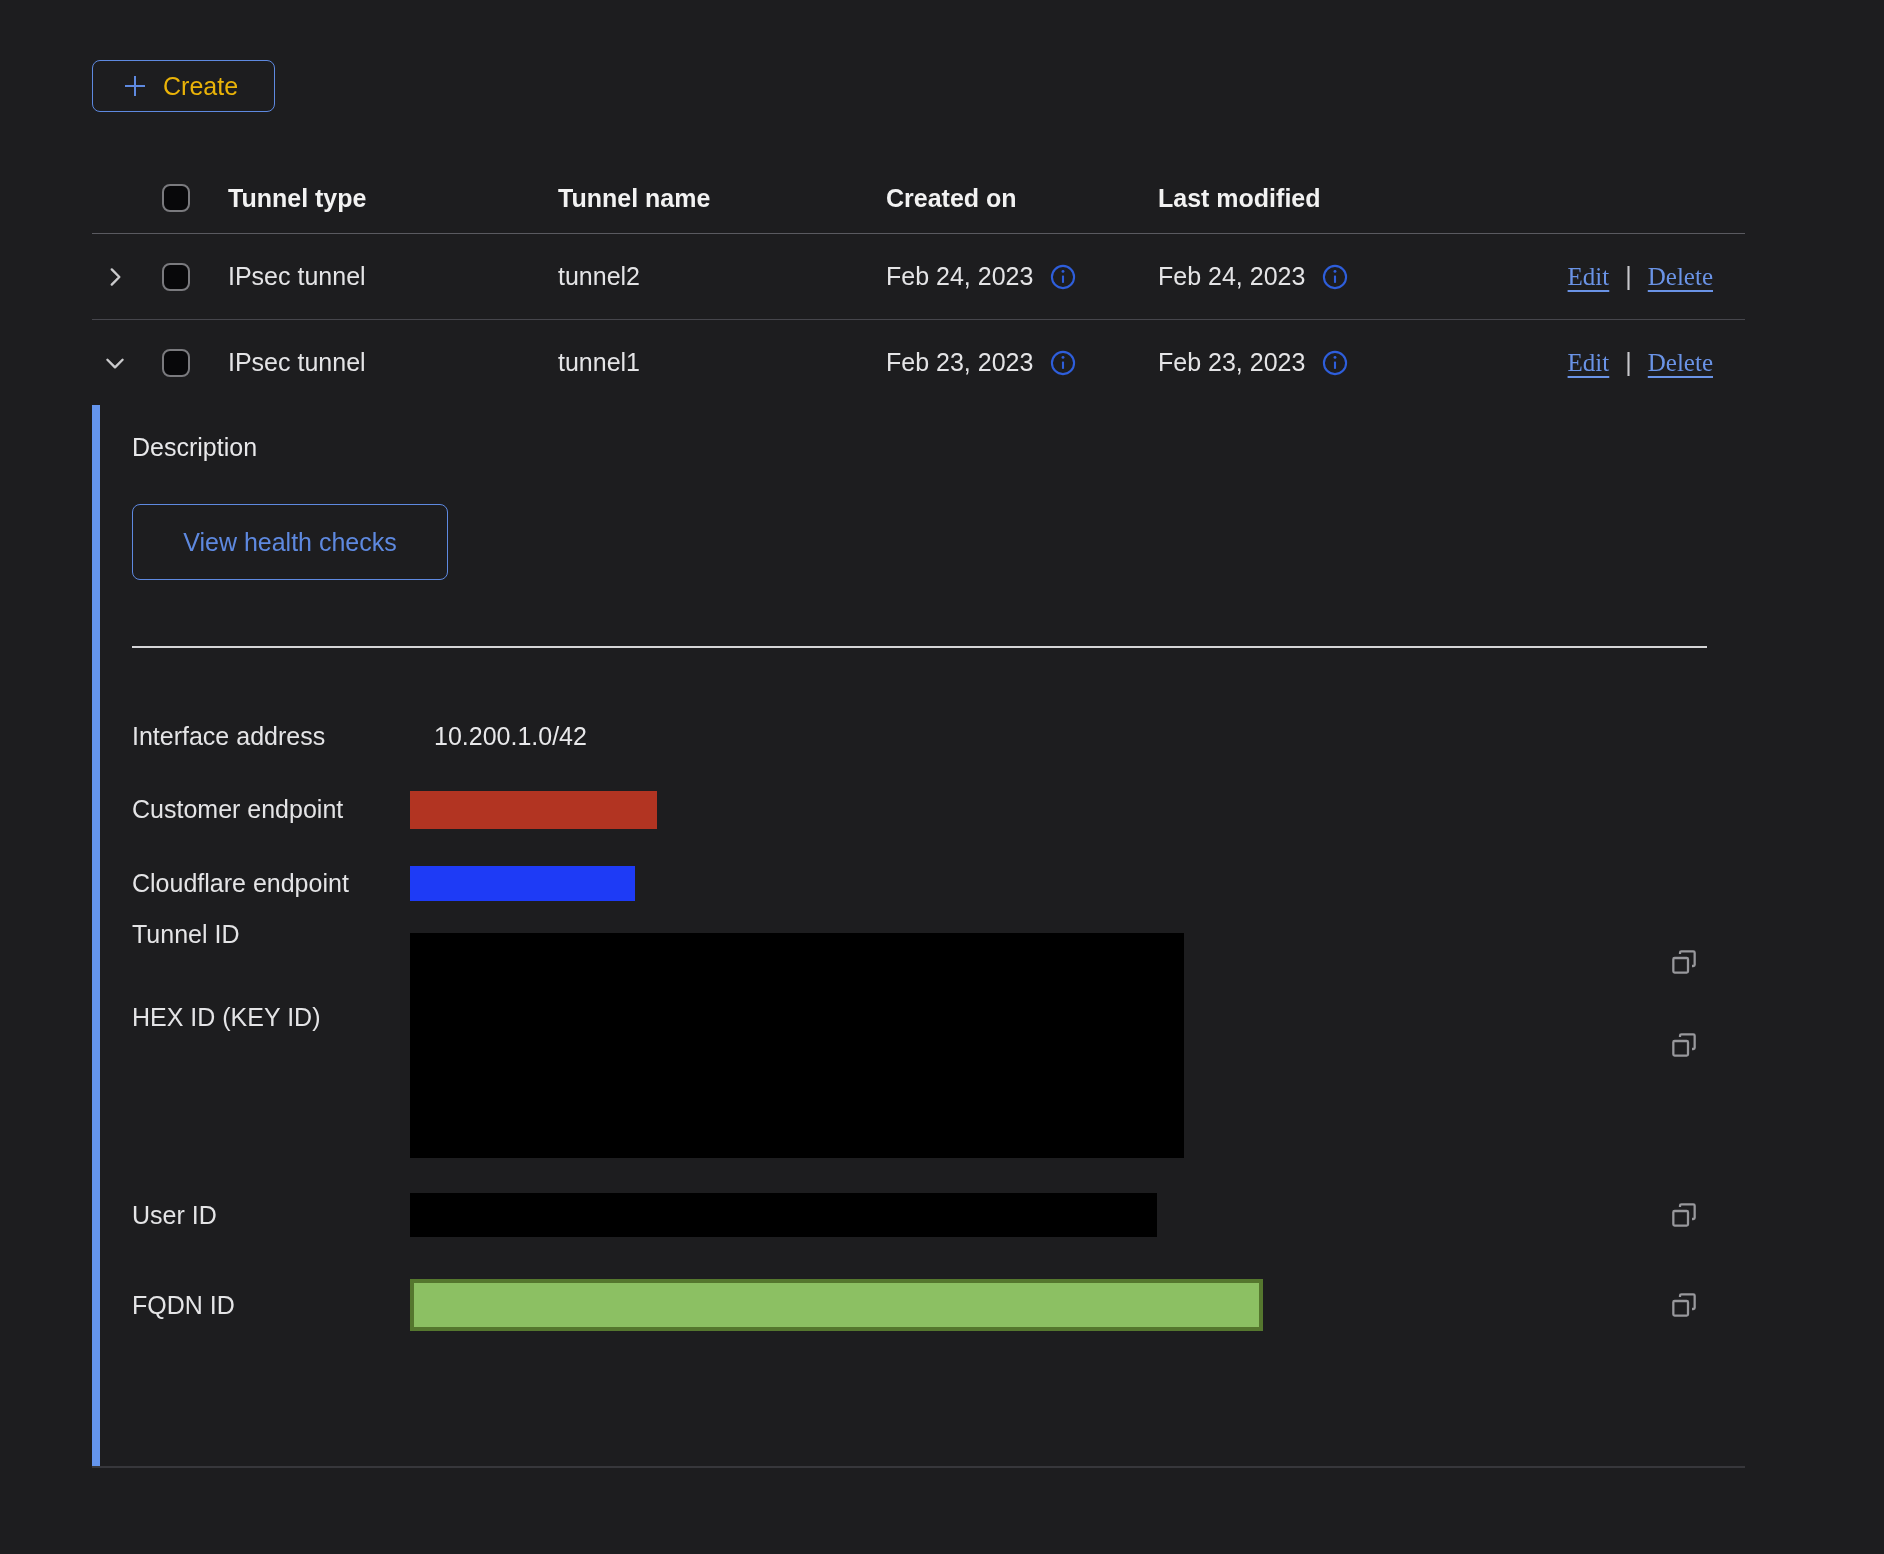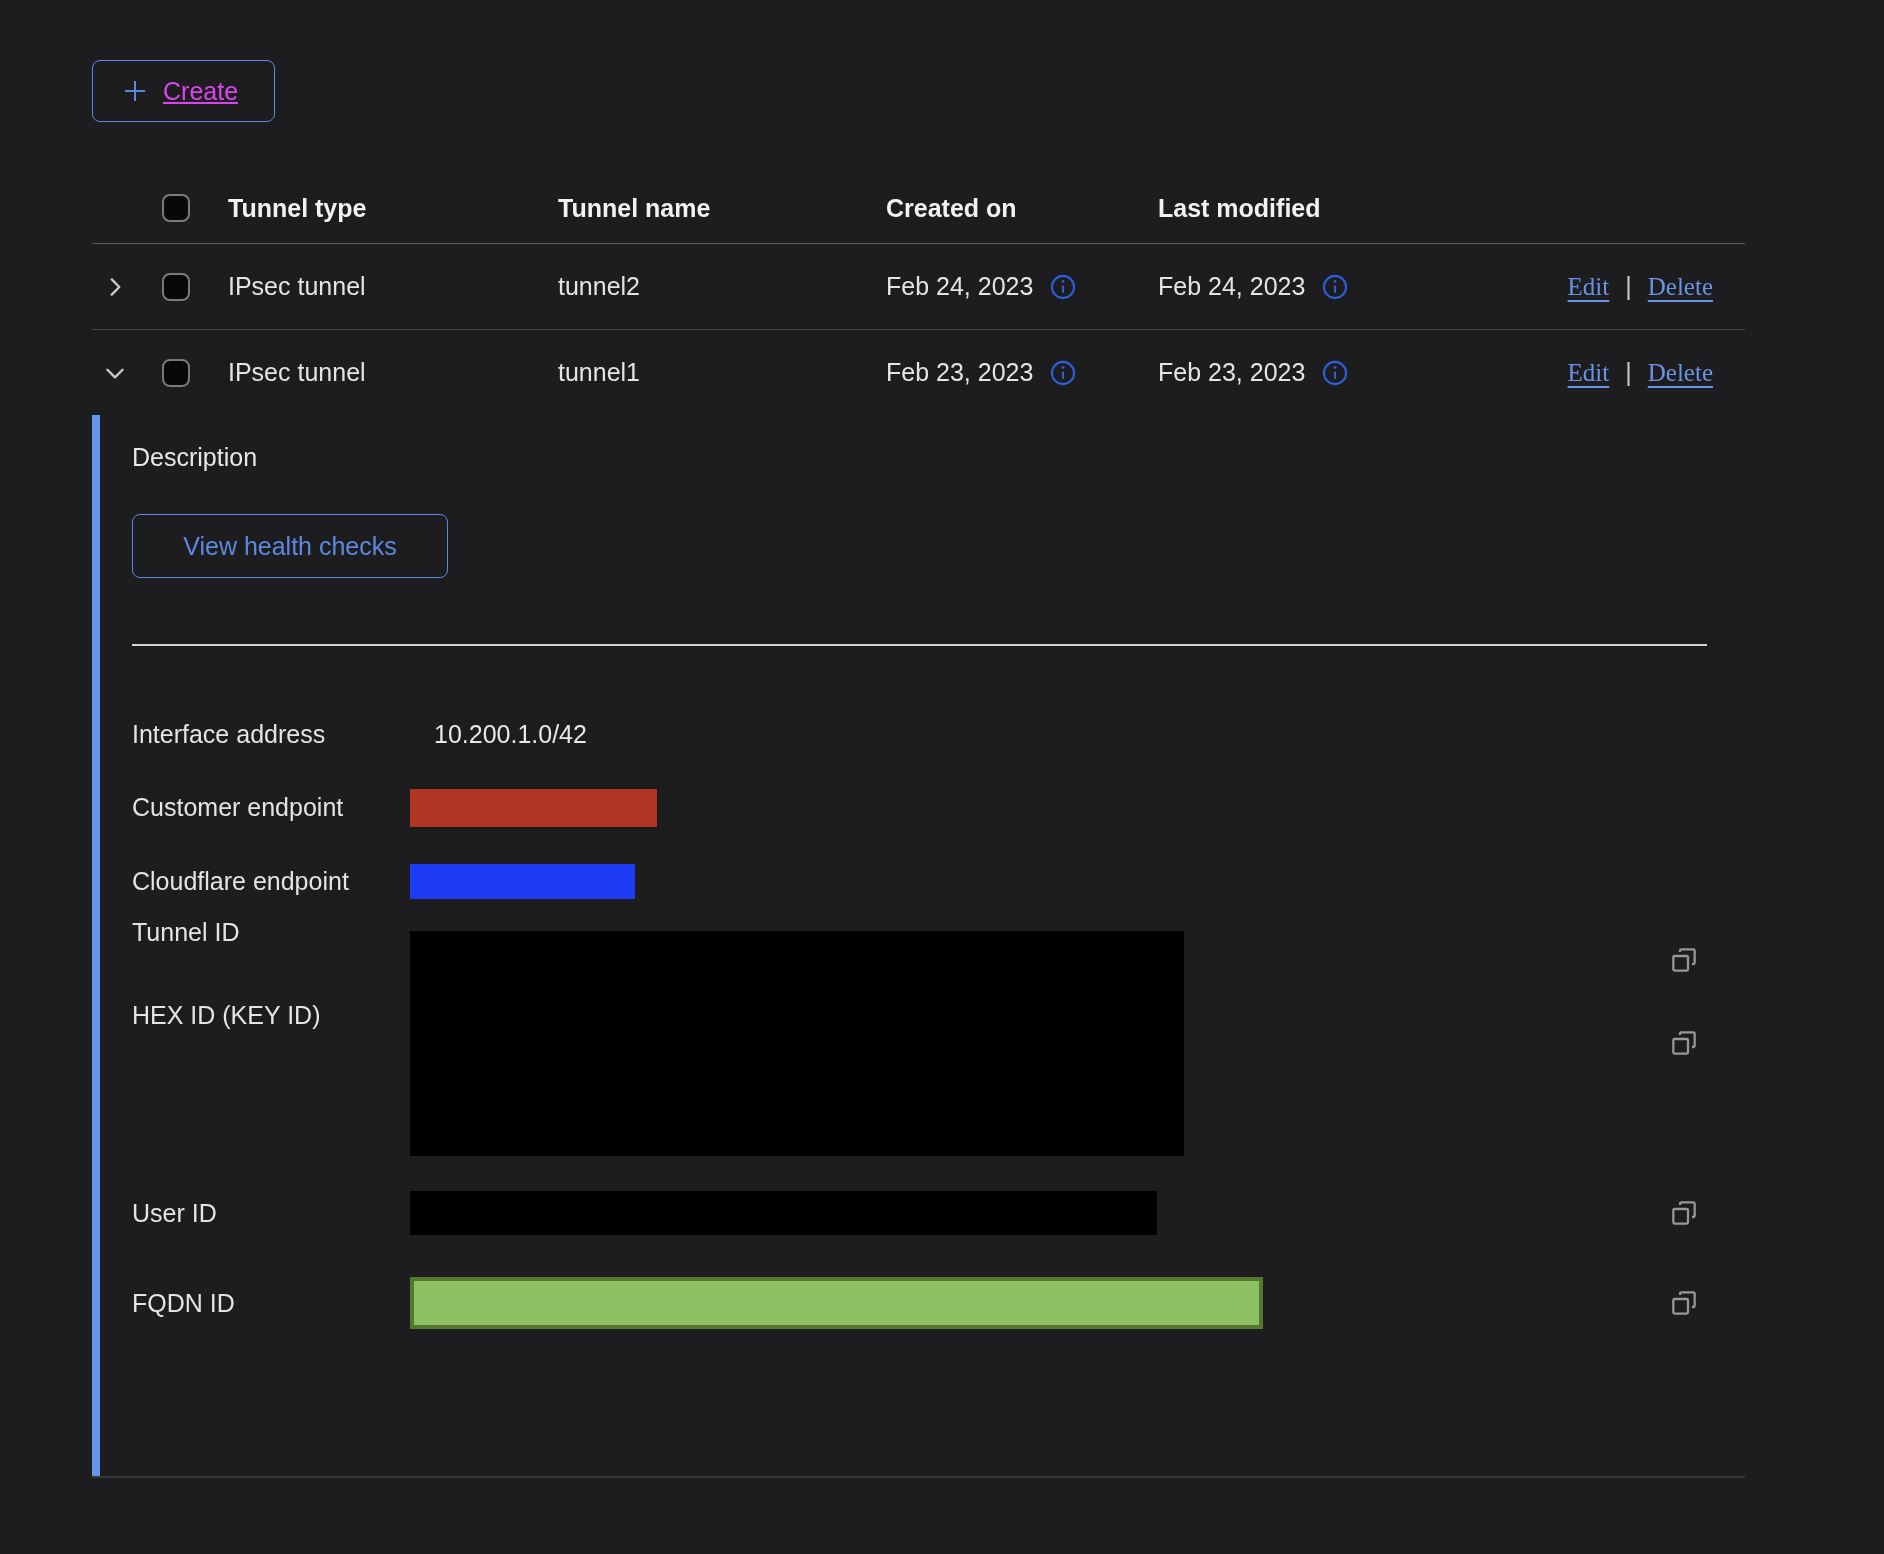--- a/index.html
+++ b/index.html
@@ -3,23 +3,23 @@
 <meta charset="utf-8">
 <style>
   * { margin:0; padding:0; box-sizing:border-box; }
   html,body { width:1884px; height:1554px; background:#1d1d1f; overflow:hidden;
               font-family:"Liberation Sans","DejaVu Sans",sans-serif; }
   .page { position:relative; width:1884px; height:1554px; background:#1d1d1f; color:#e4e4e6; }
   .content { position:absolute; left:92px; top:0; width:1653px; }
 
   
   .create-btn { margin-top:60px; display:inline-flex; align-items:center; gap:14px;
-    height:62px; padding:0 36px 0 28px; background:transparent;
-    border:1.5px solid #5e89e0; border-radius:8px; color:#d946ef;
-    font-size:25px; cursor:pointer; font-family:inherit;text-decoration:underline; }
+    height:52px; padding:0 36px 0 28px; background:transparent;
+    border:1.5px solid #5e89e0; border-radius:8px; color:#eab308;
+    font-size:25px; cursor:pointer; font-family:inherit; }
   .create-btn svg { display:block; }
 
   
   .tbl-grid { display:grid; grid-template-columns:70px 66px 330px 328px 272px 290px 1fr;
     align-items:center; }
   .tbl-header { margin-top:51px; height:70px; font-weight:bold; color:#f2f2f2; font-size:25px; }
   .divider { height:0; border-top:1.5px solid #46464c; }
   .divider.header-div { border-top-color:#5a5a60; }
   .tbl-row { height:85px; font-size:25px; color:#e4e4e6; }
   .chev-cell { display:flex; align-items:center; justify-content:flex-start; padding-left:10px; }
@@ -29,21 +29,21 @@
   .info-ic { display:inline-flex; cursor:pointer; }
   .actions-cell { display:flex; align-items:center; justify-content:flex-end;
     gap:16px; padding-right:32px; font-size:25px; }
   .lnk { color:#6a93e6; text-decoration:underline; text-underline-offset:5px; cursor:pointer;font-family:Liberation Serif, serif; }
   .lnk-sep { color:#c8c8cc; }
 
   
   .exp-panel { border-left:8px solid #6495ed; height:1061px; padding-left:32px; position:relative; }
   .desc-label { padding-top:27px; font-size:25px; color:#e8e8ea; line-height:30px; }
   .desc-value { margin-top:54px; font-size:25px; color:#86868a; line-height:30px; }
-  .health-btn { margin-top:42px; width:316px; height:64px; display:flex; align-items:center;
+  .health-btn { margin-top:42px; width:316px; height:76px; display:flex; align-items:center;
     justify-content:center; background:transparent; border:1.5px solid #5e89e0; border-radius:8px;
     color:#5e89e0; font-size:25px; cursor:pointer; font-family:inherit;text-align:center; }
   .light-div { margin-top:66px; width:1575px; border-top:2px solid #d4d4d6; }
 
   .detail-row { position:relative; display:flex; align-items:center; font-size:25px; }
   .detail-row .dlabel { width:278px; flex:none; color:#e4e4e6; }
   .row-interface { margin-top:52px; height:73px; }
   .row-interface .dvalue { margin-left:24px; color:#e8e8ea; }
   .row-customer { height:73px; }
   .row-cloudflare { height:74px; }

